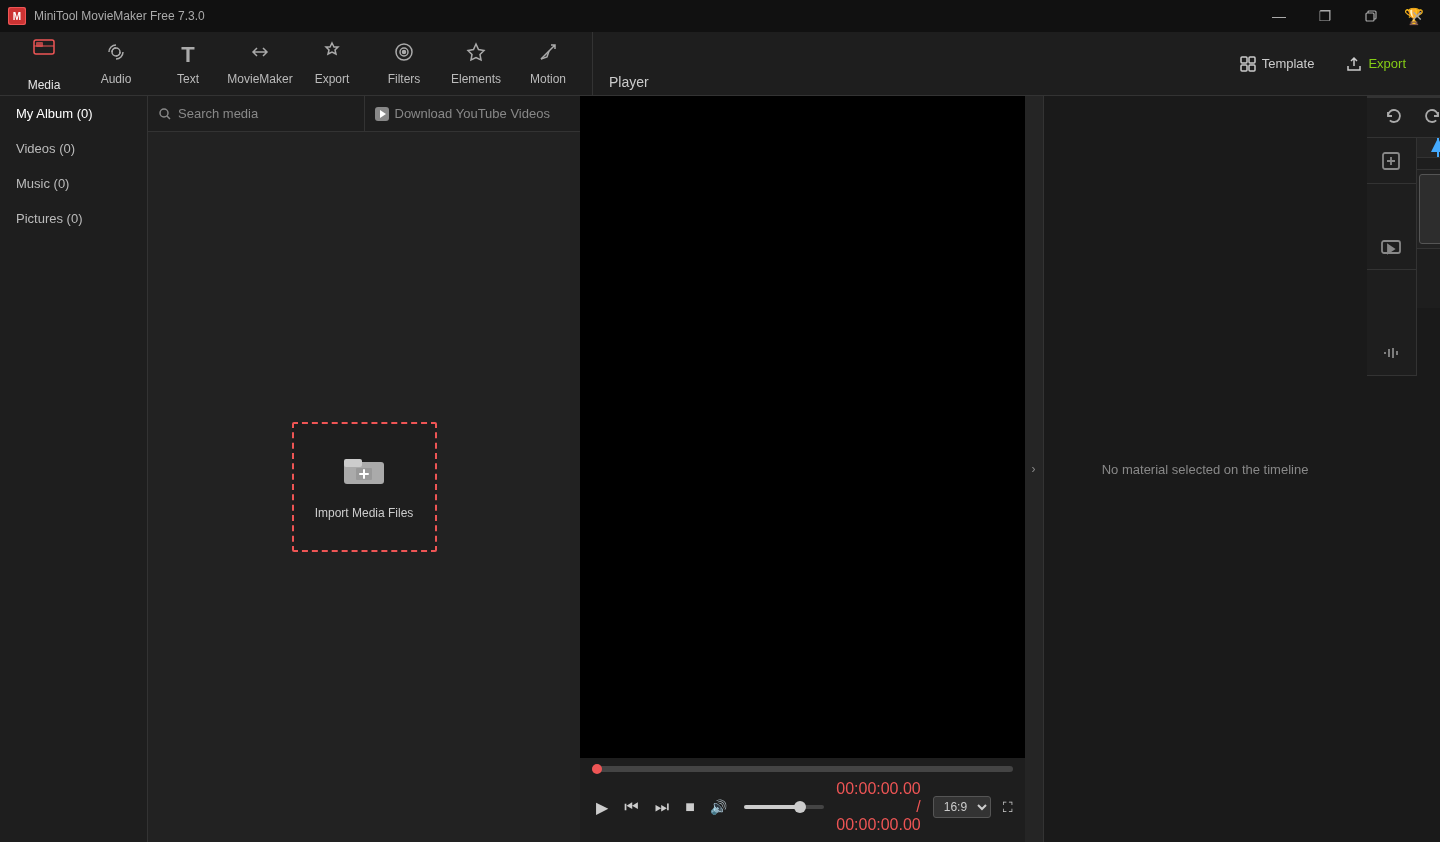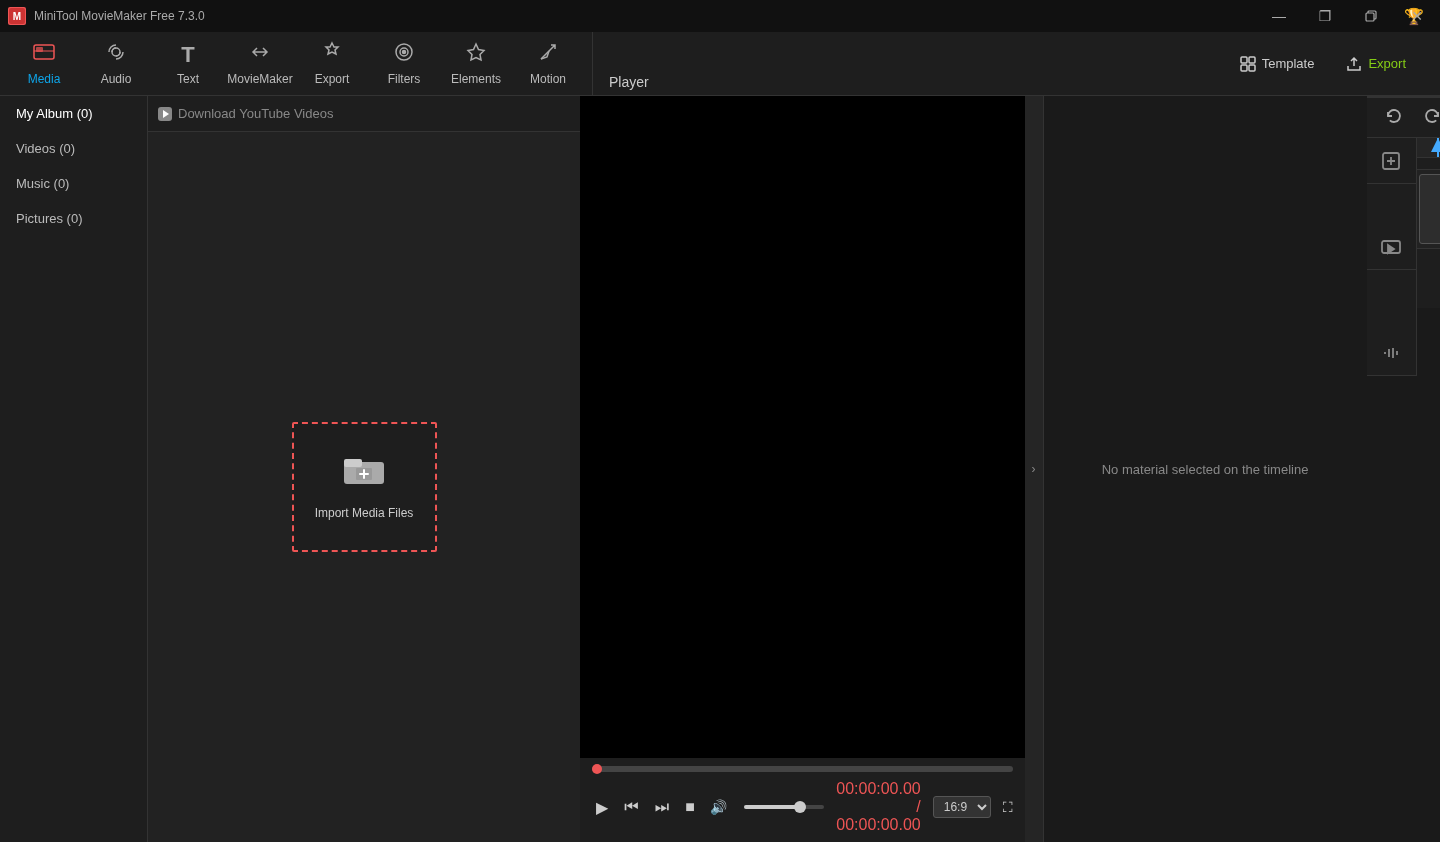--- a/index.html
+++ b/index.html
@@ -36,21 +36,21 @@
       align-items: center;
       justify-content: center;
       width: 72px;
       height: 56px;
       cursor: pointer;
       border-radius: 4px;
       color: #bbb;
       gap: 4px;
       font-size: 12px;
     }
-    .toolbar-item.active { color: #0ea5e9; }
+    .toolbar-item.active { color: #e5e5e5; justify-content: space-between; }
     .toolbar-item .icon { font-size: 20px; }
 
     
     #sidebar {
       width: 148px;
       background: #1e1e1e;
       border-right: 1px solid #333;
       flex-shrink: 0;
     }
     .sidebar-item {
@@ -569,20 +569,27 @@
 
         <div id="sidebar">
           <div class="sidebar-item active">My Album (0)</div>
           <div class="sidebar-item">Videos (0)</div>
           <div class="sidebar-item">Music (0)</div>
           <div class="sidebar-item">Pictures (0)</div>
         </div>
 
         <div id="media-area">
           <div id="media-toolbar">
+            <div id="search-media">
+              <svg width="14" height="14" viewBox="0 0 14 14" fill="none" stroke="#888" stroke-width="1.5">
+                  <circle cx="6" cy="6" r="4"></circle>
+                  <path d="M9 9l3 3"></path>
+                </svg>
+              <span>Search media</span>
+            </div>
             <div id="download-yt">
               <svg width="14" height="14" viewBox="0 0 14 14" fill="none">
                   <rect width="14" height="14" rx="3" fill="#888"></rect>
                   <polygon points="5,3 11,7 5,11" fill="white"></polygon>
                 </svg>
               <span>Download YouTube Videos</span>
             </div>
           </div>
           <div id="media-content">
             <div id="import-box">

